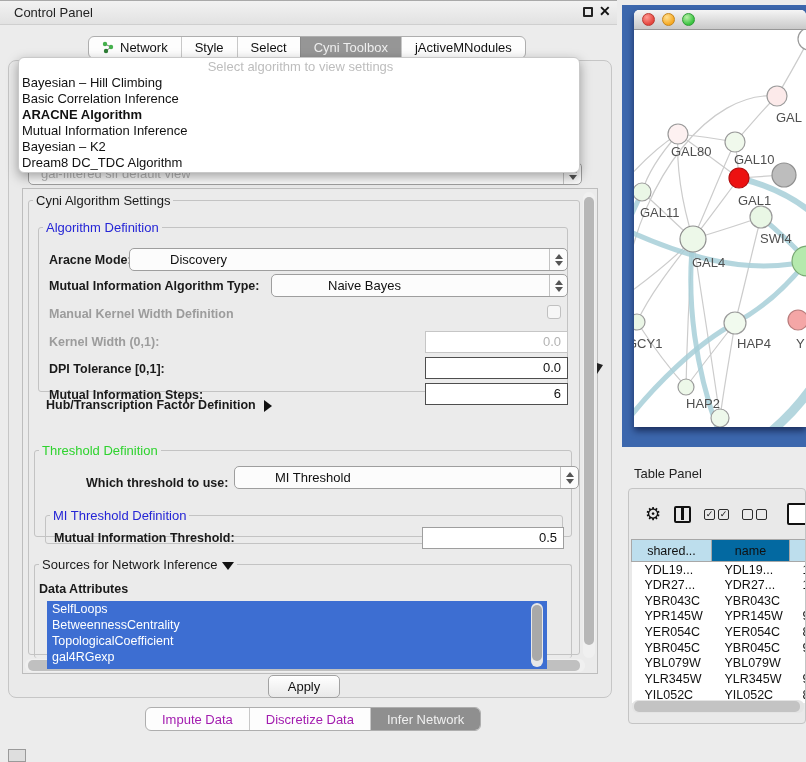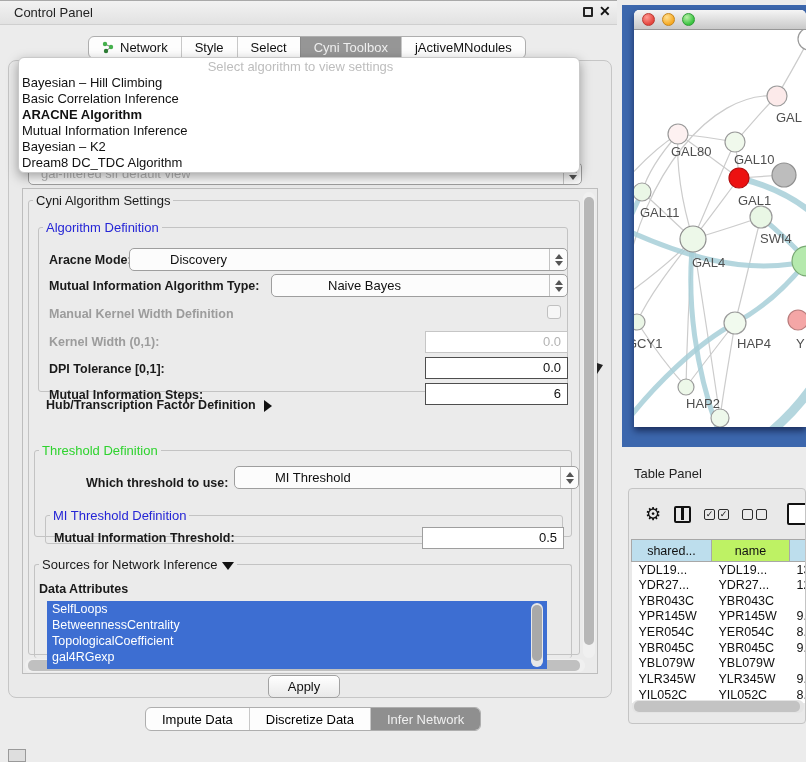--- a/index.html
+++ b/index.html
@@ -89,21 +89,21 @@
   .attr-item { height:16px; line-height:16px; color:#ffffff; font-size:12.5px; padding-left:5px; white-space:nowrap; }
   .attr-scroll { position:absolute; left:484px; top:2px; width:12px; height:64px; background:#e8e8e8; border-radius:6px; }
   .attr-scroll .thumb { position:absolute; left:1px; top:2px; width:10px; height:56px; background:#a9a9a9; border-radius:5px; }
 
   .apply-btn { left:268px; top:675px; width:72px; height:23px; z-index:3;
     background:linear-gradient(#ffffff,#e9e9e9); border:1px solid #a2a2a2; border-radius:5px;
     font-size:13px; color:#111; text-align:center; line-height:21px; }
 
   .bottom-tabs { left:145px; top:707px; height:24px; display:flex;
     background:#fdfdfd; border:1px solid #aeaeae; border-radius:6px; overflow:hidden; }
-  .bottom-tab { padding:0 16px; display:flex; align-items:center; font-size:13px; color:#000000; border-left:1px solid #c8c8c8; white-space:nowrap; }
+  .bottom-tab { padding:0 16px; display:flex; align-items:center; font-size:13px; color:#a21caf; border-left:1px solid #c8c8c8; white-space:nowrap; }
   .bottom-tab:first-child { border-left:none; }
   .bottom-tab.sel { background:#8f8f8f; color:#f0f0f0; }
 
   .mini-square { left:8px; top:749px; width:18px; height:13px; background:#dedede; border:1px solid #9a9a9a; }
 
   .cursor { left:597px; top:363px; width:0; height:0; z-index:9;
     border-left:6px solid #222; border-bottom:9px solid transparent; border-top:2px solid transparent; }
 
   
   .net-frame { left:622px; top:5px; width:184px; height:442px; background:#3c67ad; }
@@ -125,23 +125,23 @@
     display:flex; align-items:center; gap:13px; padding-left:16px; }
   .gear { font-size:18px; color:#111; line-height:18px; }
   .cols-icon { width:17px; height:17px; border:2.5px solid #111; border-radius:2px; position:relative; }
   .cols-icon::after { content:""; position:absolute; left:5px; top:0; width:2.5px; height:12px; background:#111; }
   .ckpair { display:flex; gap:3px; }
   .ck { width:11px; height:11px; border:1.5px solid #2b2b2b; border-radius:2px; font-size:9px; line-height:9px; text-align:center; color:#111; }
   .page-icon { position:absolute; left:158px; top:2px; width:24px; height:22px;
     border:2.5px solid #111; border-radius:2px; background:#fff; }
   .tp-table { position:absolute; left:2px; top:50px; width:220px; border-collapse:collapse; table-layout:fixed; }
   .tp-table th { height:22px; font-size:12.5px; font-weight:400; color:#111;
-    border:1px solid #a8a8a8; background:#bef264; }
+    border:1px solid #a8a8a8; background:#0369a1; }
   .tp-table th.hl { background:#bddeed; }
-  .tp-table td { height:15.7px; font-size:12.5px; color:#111; padding-left:7px;
+  .tp-table td { height:15.7px; font-size:12.5px; color:#111; padding-left:13px;
     background:#ffffff; white-space:nowrap; overflow:hidden; }
   .tp-hscroll { position:absolute; left:3px; top:211px; width:172px; height:13px; background:#e4e4e4; border-radius:6px; }
   .tp-hscroll .thumb { position:absolute; left:2px; top:1px; width:166px; height:11px; background:#c3c3c3; border-radius:5px; }
 
   .net-label { font-size:13px; fill:#4f4f4f; }
 </style>
 </head>
 <body>
 
 <div class="abs cp-header">

